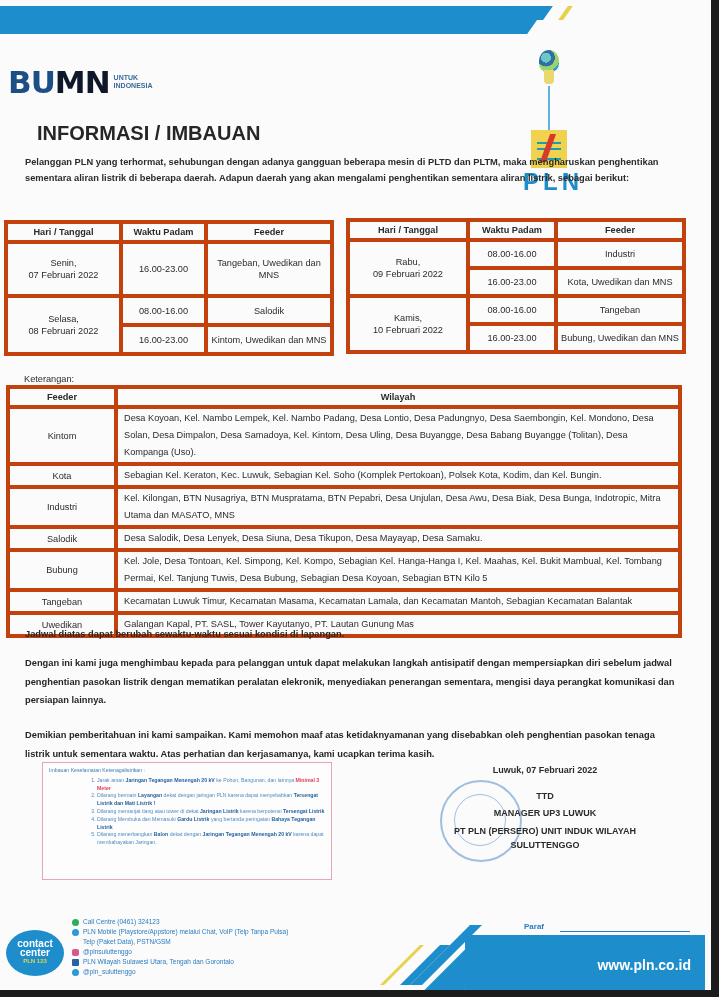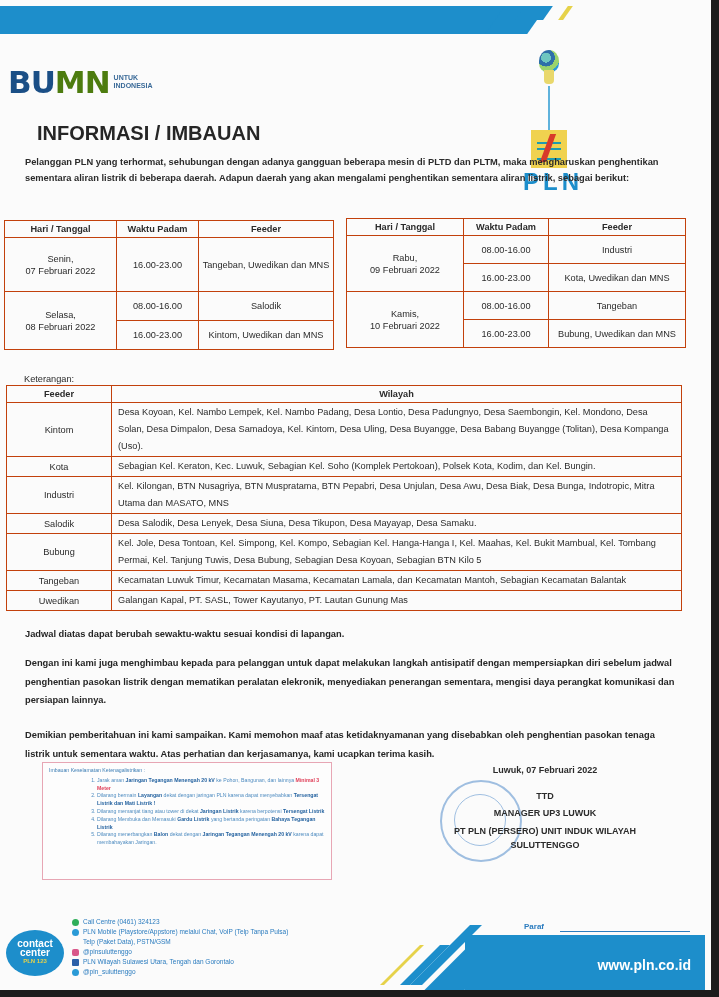--- a/index.html
+++ b/index.html
@@ -4,36 +4,36 @@
 <style>
   html, body { margin:0; padding:0; }
   body { width:719px; height:997px; background:#1c1c1c; position:relative; overflow:hidden; font-family:"Liberation Sans", sans-serif; color:#1e1e1e; }
   .page { position:absolute; left:0; top:0; width:711px; height:990px; background:#fbfbfb; overflow:hidden; }
   .topbar { position:absolute; left:0; top:6px; width:505px; height:28px; background:#1d8ecb; }
   .topbar-slash1 { position:absolute; left:495px; top:6px; width:42px; height:28px; background:#1d8ecb; transform:skewX(-35deg); }
   .topbar-slash2 { position:absolute; left:520px; top:6px; width:28px; height:14px; background:#1d8ecb; transform:skewX(-35deg); }
   .topbar-slash3 { position:absolute; left:563px; top:6px; width:5px; height:14px; background:#e6d24a; transform:skewX(-35deg); }
   .bumn { position:absolute; left:8px; top:64px; display:flex; align-items:center; }
   .bumn-word { font-size:31px; font-weight:bold; color:#1b4f86; letter-spacing:-1px; font-family:"DejaVu Sans", sans-serif; }
-  .bumn-word span.mn { color:#4d7c0f;margin-top:32px; }
+  .bumn-word span.mn { color:#0f172a;margin-top:32px; }
   .bumn-sub { margin-left:4px; font-size:7px; line-height:8px; color:#3a6a98; font-weight:bold; }
   .pln-logos { position:absolute; left:515px; top:50px; display:flex; align-items:center;flex-direction:column; }
   .bulb { width:22px; height:36px; position:relative; }
   .bulb-head { position:absolute; left:1px; top:0; width:20px; height:22px; border-radius:50% 50% 40% 40%; background:radial-gradient(circle at 35% 35%, #6ec7c0 0 25%, #2e6fa8 26% 45%, #9bd36b 46% 70%, #2a9ad6 71%); }
   .bulb-base { position:absolute; left:6px; top:20px; width:10px; height:14px; background:#e9d86c; border-radius:0 0 4px 4px; }
   .vsep { width:2px; height:44px; background:#5fb2dc; margin:0 12px; }
   .pln-box { width:36px; height:38px; background:#f0d24f; position:relative; }
   .pln-box .lines { position:absolute; left:6px; right:6px; top:12px; height:14px; border-top:2px solid #1f9bb0; border-bottom:2px solid #1f9bb0; }
   .pln-box .lines::after { content:""; position:absolute; left:0; right:0; top:4px; border-top:2px solid #1f9bb0; }
   .pln-box .bolt { position:absolute; left:14px; top:4px; width:6px; height:28px; background:#d83a2a; transform:skewX(-20deg); }
   .pln-text { margin-left:8px; font-size:24px; font-weight:bold; color:#1d8ecb; letter-spacing:4px; }
   h1 { position:absolute; left:25px; top:110px; margin:12px; font-size:20px; font-weight:bold; color:#262626; }
   .intro { position:absolute; left:25px; top:154px; width:650px; font-size:9.3px; font-weight:bold; line-height:16px; color:#2b2b2b; }
   table { border-collapse:collapse; position:absolute; font-size:9.2px; color:#2b2b2b; background:#fbfbfb; }
-  td, th { border:1px solid #c2410c; text-align:center; padding:0 3px; line-height:12px; }
+  td, th { border:4px solid #c2410c; text-align:center; padding:0 3px; line-height:12px; }
   th { font-weight:bold; height:16px; }
   .sched-left { left:4px; top:220px; width:330px; }
   .sched-right { left:346px; top:218px; width:340px; }
   .ket-label { position:absolute; left:24px; top:374px; font-size:9.2px; color:#2b2b2b; }
   .area { left:6px; top:385px; width:676px; }
   .area td.wil { text-align:left; padding:1px 6px; line-height:17px; }
   .area td.feed { width:98px; }
   .para { position:absolute; left:25px; width:655px; font-size:9.3px; font-weight:bold; line-height:18.5px; color:#262626; }
   .safety { position:absolute; left:42px; top:762px; width:290px; height:118px; border:1.5px solid #e7a6b4; background:#fdfdfd; font-size:5.2px; line-height:7.8px; color:#4f8cc0; padding:4px 6px; box-sizing:border-box; }
   .safety .title { color:#3e7fb5; }

